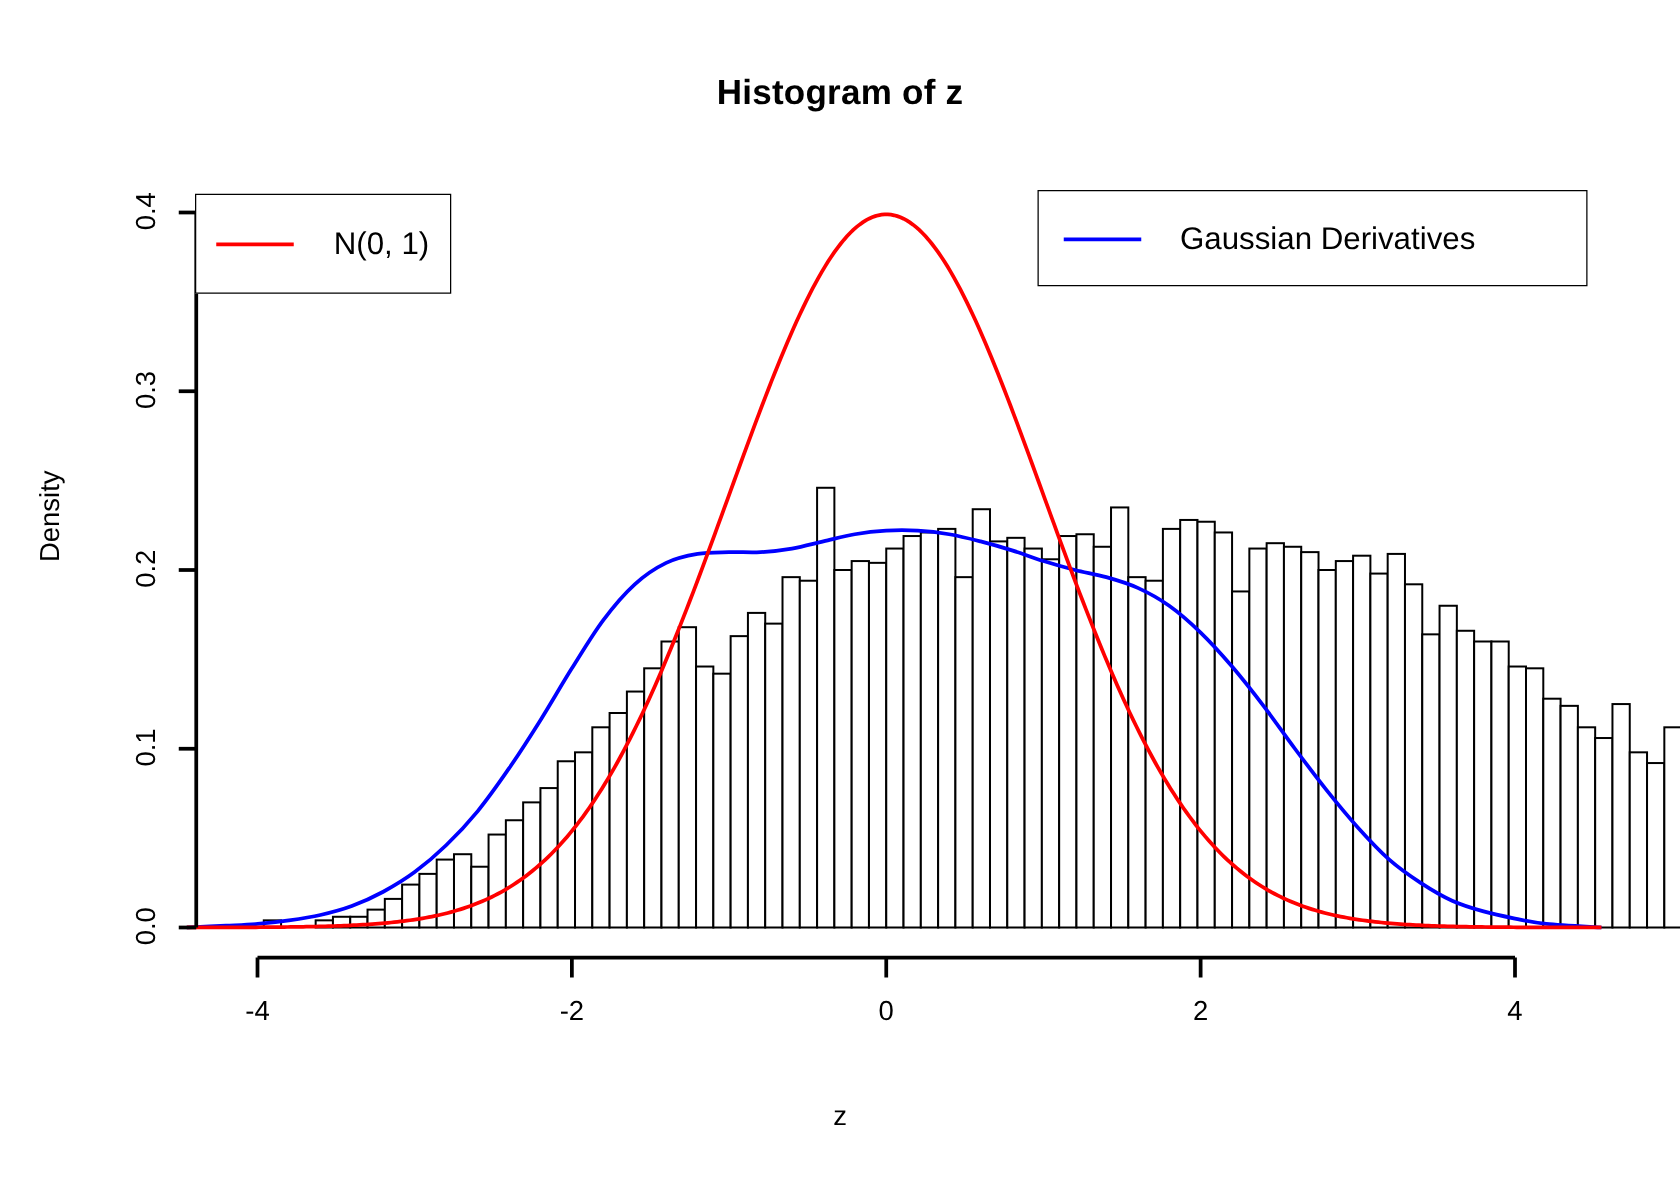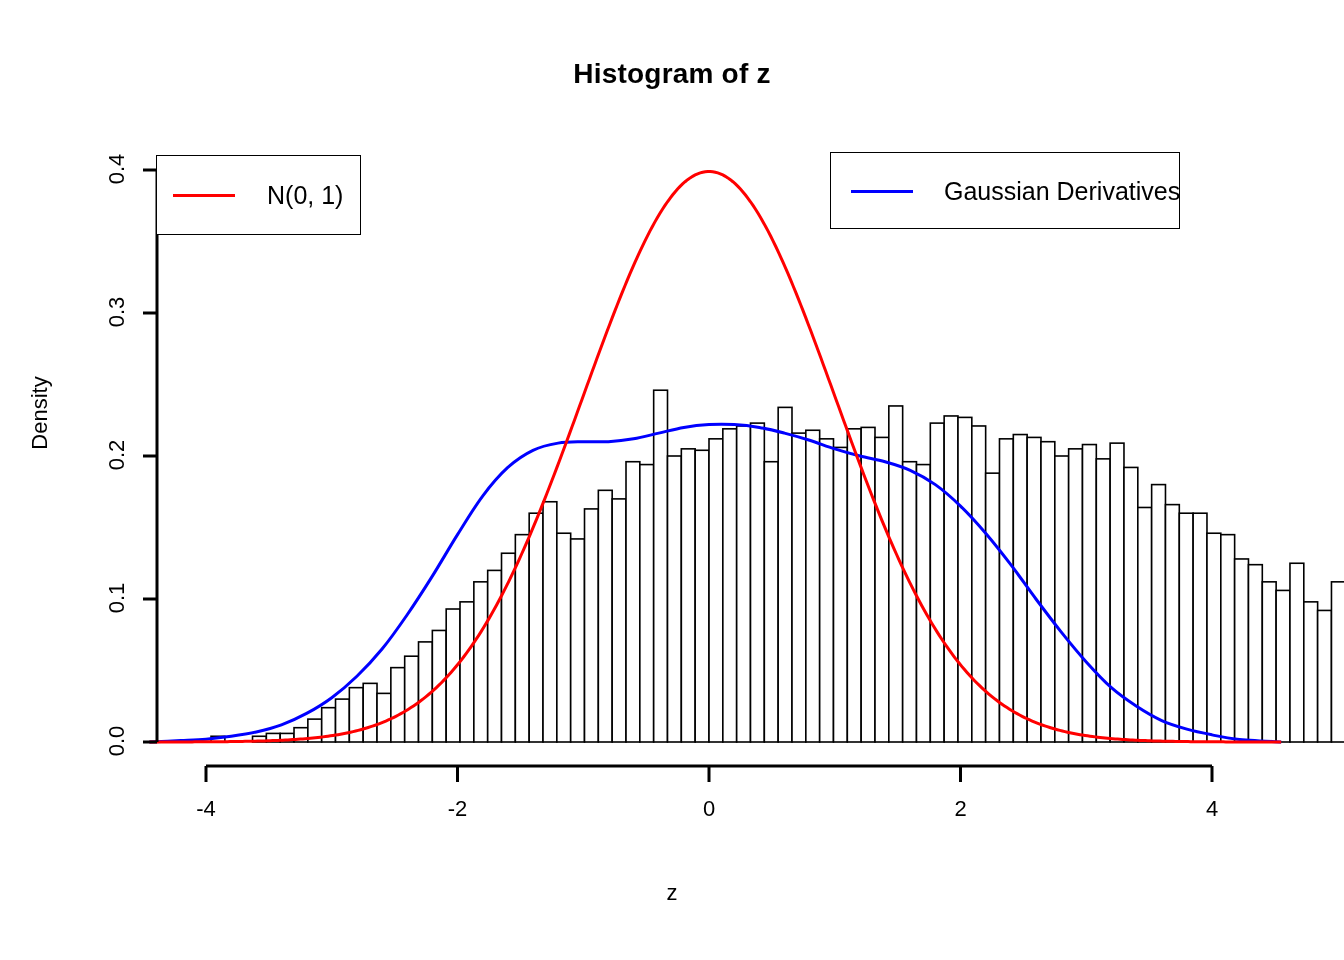--- a/index.html
+++ b/index.html
@@ -20,21 +20,21 @@
   #plotsvg{position:absolute;left:0;top:0;}
   .ytick-label{
     position:absolute;font-size:22px;color:#000;white-space:nowrap;
     transform:rotate(-90deg);transform-origin:center center;text-align:center;
   }
   .xtick-label{
     position:absolute;font-size:22px;color:#000;text-align:center;white-space:nowrap;
   }
   .legend-box{position:absolute;border:1.6px solid #000;background:#fff;box-sizing:border-box;}
   #legend-left{left:156px;top:155px;width:205px;height:80px;}
-  #legend-right{left:830px;top:152px;width:350px;height:77px;}
+  #legend-right{left:830px;top:152px;width:440px;height:77px;}
   .legend-row{position:absolute;display:flex;align-items:center;}
   .legend-line{display:inline-block;height:3px;}
   .legend-text{font-size:25px;color:#000;white-space:nowrap;}
 </style>
 </head>
 <body>
 
 <div id="root">
 
   <div id="title">Histogram of z</div>

